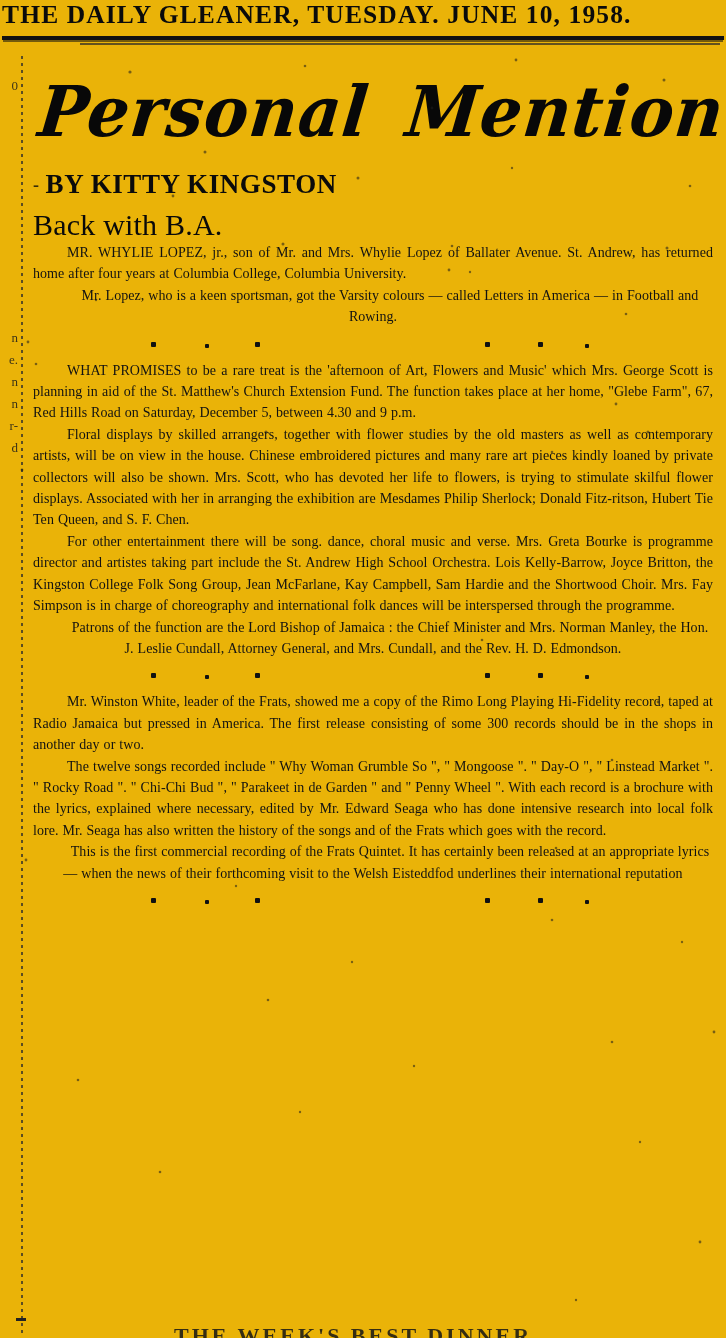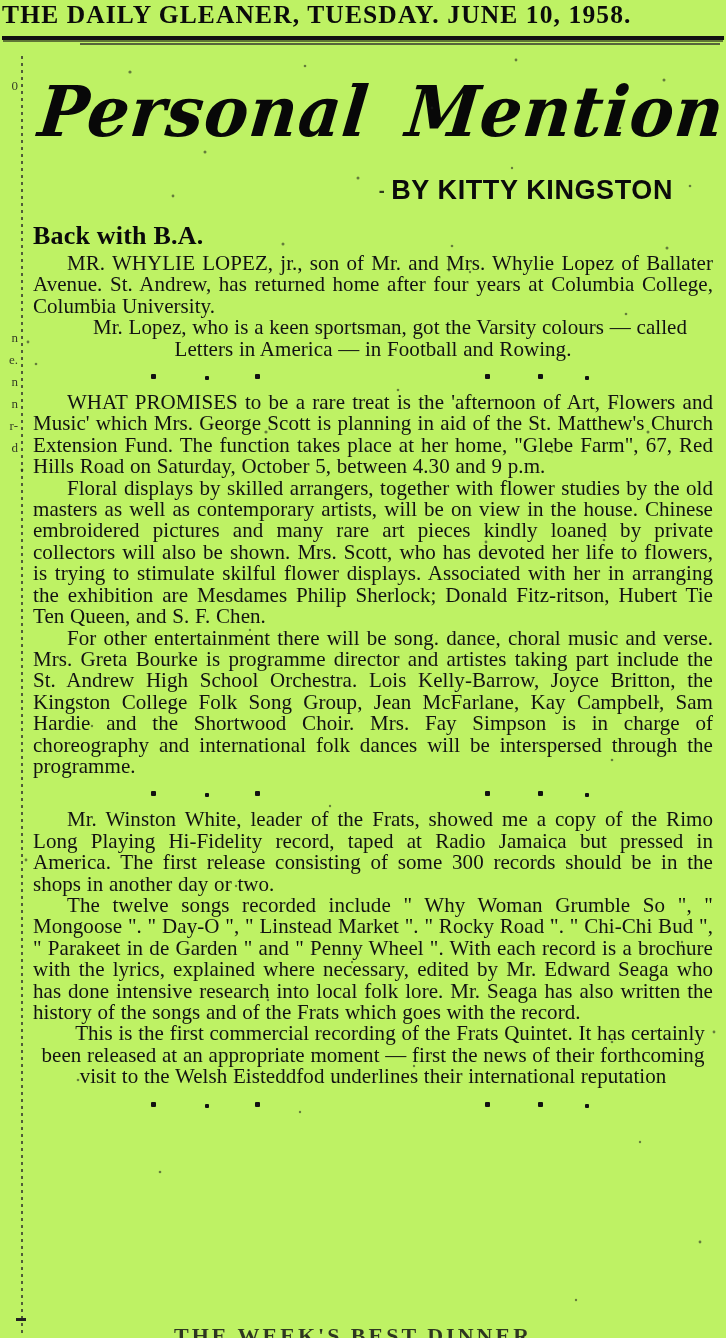--- a/index.html
+++ b/index.html
@@ -16,21 +16,21 @@
     color: #0a0a0a;
     position: relative;
     -webkit-font-smoothing: none;
   }
 
   
   #scan {
     position: relative;
     width: 726px;
     height: 1338px;
-    background: #bef264;
+    background: #eab308;
     overflow: hidden;
   }
 
   
   #speckle {
     position: absolute;
     inset: 0;
     pointer-events: none;
     z-index: 8;
     opacity: .55;
@@ -124,53 +124,53 @@
     margin: 14px 0 0 0;
     padding: 0 0 0 6px;
     white-space: nowrap;
     transform: skewX(-6deg) scaleY(1.06);
     transform-origin: left center;
     color: #080808;
   }
   .script-title .sp { display: inline-block; width: 38px; }
 
   .byline {
-    font-family: Liberation Sans, sans-serif;
+    font-family: Liberation Serif, serif;
     font-weight: bold;
     font-size: 27px;
-    line-height: 40px;
+    line-height: 29px;
     letter-spacing: .6px;
-    text-align: right;
+    text-align: left;
     margin: 16px 0 0 0;
     padding-right: 40px;
     color: #0b0b0b;
   }
   .byline .dash {
     font-size: 18px;
     vertical-align: 2px;
     padding-right: 6px;
     opacity: .8;
   }
 
   
   h2.section-head {
     font-family: "Liberation Serif", "DejaVu Serif", serif;
-    font-weight: bold;
-    font-size: 26px;
+    font-weight: normal;
+    font-size: 30px;
     line-height: 30px;
     letter-spacing: .2px;
     margin: 10px 0 2px 0;
     padding: 0;
     color: #0a0a0a;
   }
 
   
   p.body {
     font-family: "Liberation Serif", "DejaVu Serif", serif;
-    font-size: 21px;
+    font-size: 14px;
     line-height: 21.4px;
     margin: 0;
     padding: 0;
     text-align: justify;
     text-justify: inter-word;
     word-spacing: .4px;
     letter-spacing: .05px;
     color: #121212;
     text-indent: 34px;
     hyphens: none;
@@ -267,36 +267,37 @@
 
     <div class="dot-sep">
       <i></i>
         <i></i>
         <i></i>
         <i></i>
         <i></i>
         <i></i>
     </div>
 
-    <p class="body">WHAT PROMISES to be a rare treat is the 'afternoon of Art, Flowers and Music' which Mrs. George Scott is planning in aid of the St. Matthew's Church Extension Fund. The function takes place at her home, "Glebe Farm", 67, Red Hills Road on Saturday, October 5, between 4.30 and 9 p.m.</p>
+    <p class="body">WHAT PROMISES to be a rare treat is the 'afternoon of Art, Flowers and Music' which Mrs. George Scott is planning in aid of the St. Matthew's Church Extension Fund. The function takes place at her home, "Glebe Farm", 67, Red Hills Road on Saturday, December 5, between 4.30 and 9 p.m.</p>
     <p class="body">Floral displays by skilled arrangers, together with flower studies by the old masters as well as contemporary artists, will be on view in the house.   Chinese embroidered pictures   and many rare art pieces kindly loaned by private collectors will also be shown. Mrs. Scott, who has devoted her life to  flowers,  is  trying to stimulate skilful flower displays. Associated with her in arranging the exhibition are  Mesdames  Philip Sherlock; Donald Fitz-ritson, Hubert Tie Ten Queen, and S. F. Chen.</p>
     <p class="body">For other entertainment there will be song. dance, choral music and verse. Mrs. Greta Bourke is programme director and artistes taking part include the St. Andrew High School Orchestra. Lois Kelly-Barrow, Joyce Britton, the Kingston College Folk Song Group, Jean McFarlane, Kay Campbell,  Sam Hardie  and the Shortwood Choir. Mrs. Fay Simpson is in charge of choreography and international folk dances will be interspersed through the programme.</p>
+    <p class="body nojust">Patrons of the function are the Lord Bishop of Jamaica : the Chief Minister and Mrs. Norman Manley, the Hon. J. Leslie Cundall, Attorney General, and Mrs. Cundall, and the Rev. H. D. Edmondson.</p>
 
     <div class="dot-sep">
       <i></i>
         <i></i>
         <i></i>
         <i></i>
         <i></i>
         <i></i>
     </div>
 
     <p class="body">Mr. Winston White, leader of the Frats, showed me a copy of the Rimo Long Playing Hi-Fidelity record, taped at Radio Jamaica but pressed in America.   The first release consisting  of  some  300 records should be in the shops in another day or two.</p>
     <p class="body">The twelve songs recorded include " Why Woman Grumble So ", " Mongoose ". " Day-O ", " Linstead Market ". " Rocky Road ". " Chi-Chi Bud ", " Parakeet in de Garden " and  " Penny Wheel ".  With each record is a brochure with the lyrics, explained where necessary, edited by Mr. Edward Seaga who has done intensive research into local folk lore. Mr. Seaga has also written the history of the songs and of the Frats which goes with the record.</p>
-    <p class="body nojust">This is the first commercial recording of the Frats Quintet. It has certainly been released at an appropriate moment — first the news of their forthcoming visit to the Welsh Eisteddfod underlines their international reputation</p>
+    <p class="body nojust">This is the first commercial recording of the Frats Quintet. It has certainly been released at an appropriate lyrics — when the news of their forthcoming visit to the Welsh Eisteddfod underlines their international reputation</p>
 
     <div class="dot-sep">
       <i></i>
         <i></i>
         <i></i>
         <i></i>
         <i></i>
         <i></i>
     </div>
 

